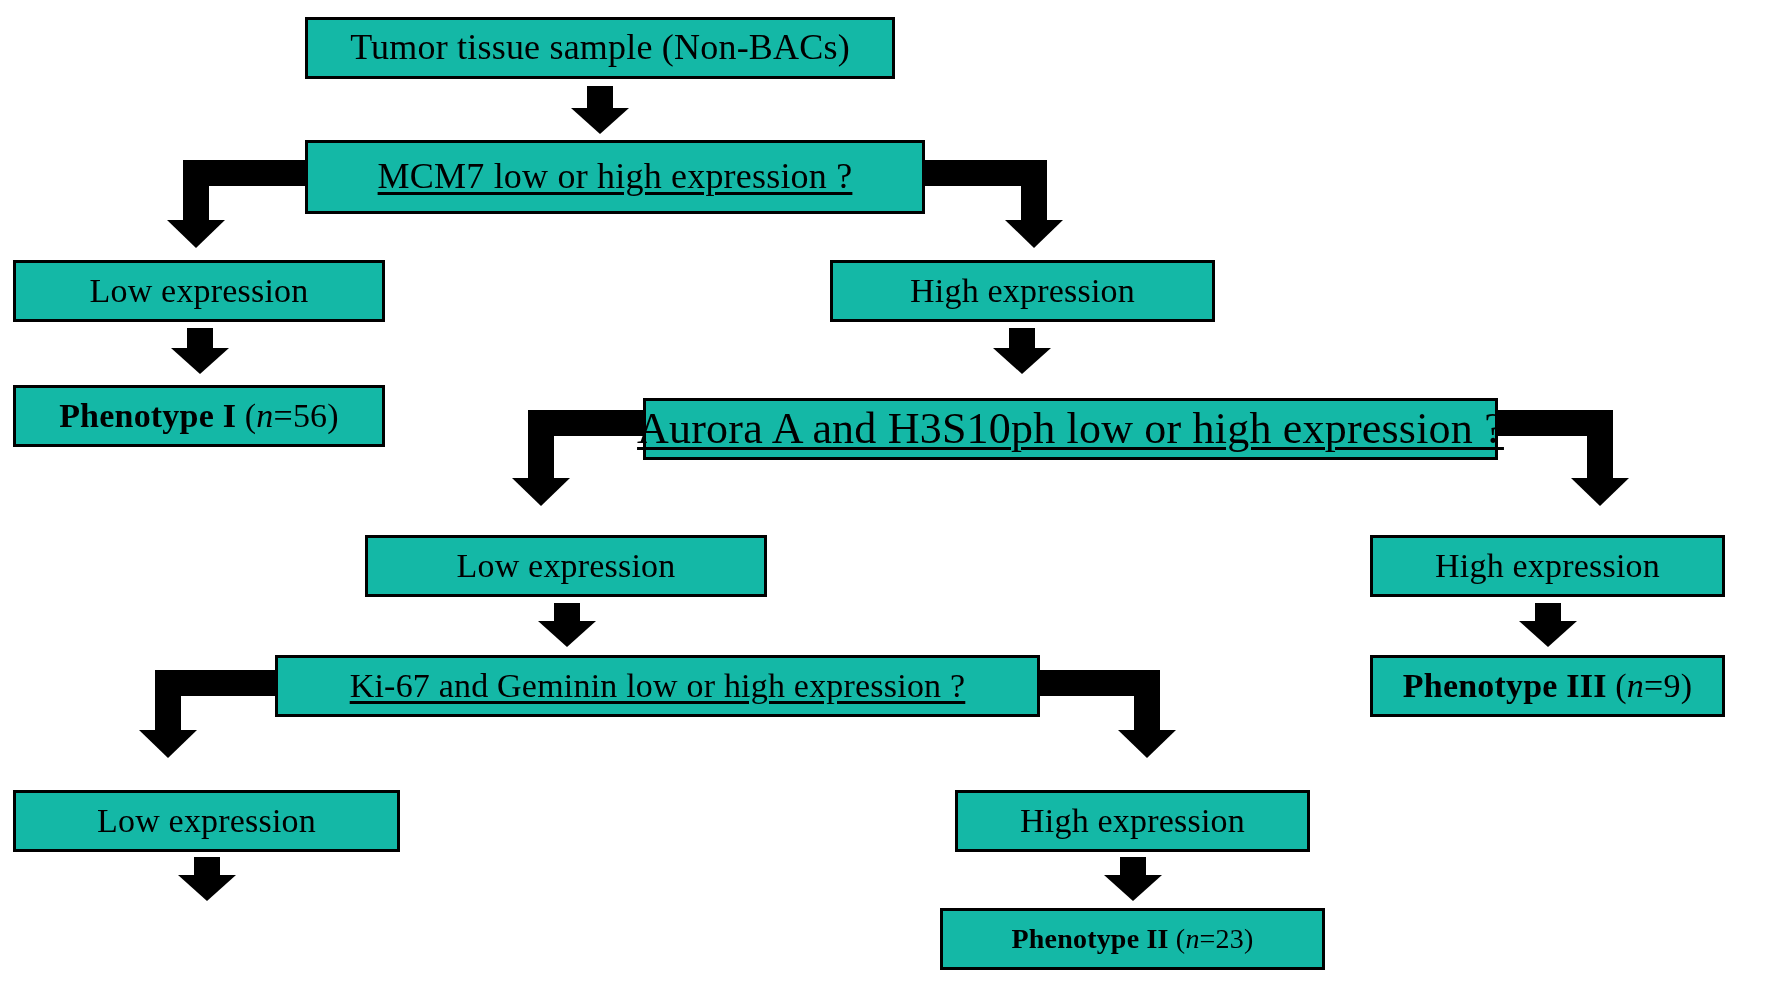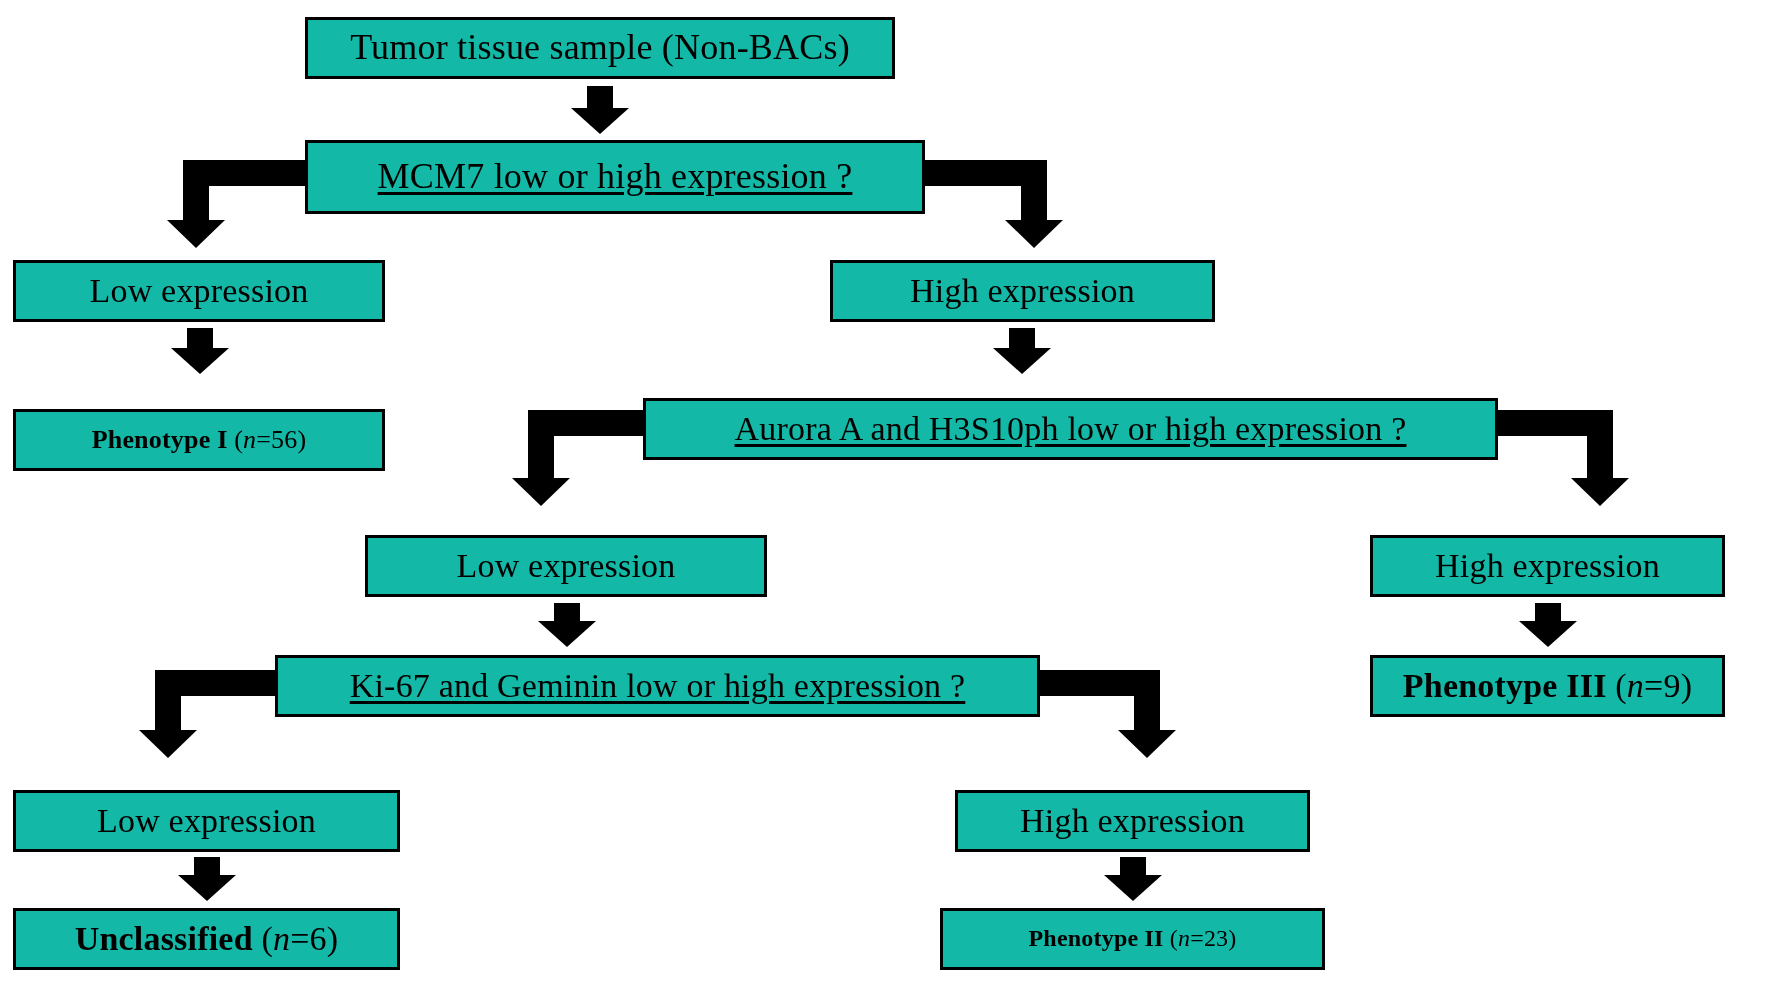--- a/index.html
+++ b/index.html
@@ -138,25 +138,25 @@
   <div class="arrow-down" style="left:170px; top:328px; width:60px; height:48px;">
     <div class="shaft" style="width:26px; height:22px;"></div>
     <div class="head" style="top:20px; border-left-width:29px; border-right-width:29px; border-top-width:26px;"></div>
   </div>
 
   <div class="arrow-down" style="left:992px; top:328px; width:60px; height:48px;">
     <div class="shaft" style="width:26px; height:22px;"></div>
     <div class="head" style="top:20px; border-left-width:29px; border-right-width:29px; border-top-width:26px;"></div>
   </div>
 
-  <div class="node bold" style="left:13px; top:385px; width:372px; height:62px; font-size:26px;margin-top:24px;">
+  <div class="node bold" style="left:13px; top:385px; width:372px; height:62px; font-size:34px;">
     <span class="txt"><span>Phenotype I</span><span style="font-weight:normal;"> (</span><span class="ital" style="font-weight:normal;">n</span><span style="font-weight:normal;">=56)</span></span>
   </div>
 
-  <div class="node q" style="left:643px; top:398px; width:855px; height:62px; font-size:34px;">
+  <div class="node q" style="left:643px; top:398px; width:855px; height:62px; font-size:44px;">
     <span class="txt">Aurora A and H3S10ph low or high expression ?</span>
   </div>
 
   <div class="elbow" style="left:528px; top:410px; width:115px; height:100px;">
     <div class="hbar" style="left:0; width:115px; height:26px;"></div>
     <div class="vbar" style="left:0; top:0; width:26px; height:70px;"></div>
     <div class="head" style="left:-16px; top:68px; border-left-width:29px; border-right-width:29px; border-top-width:28px;"></div>
   </div>
 
   <div class="elbow" style="left:1498px; top:410px; width:115px; height:100px;">
@@ -214,21 +214,18 @@
   <div class="arrow-down" style="left:177px; top:857px; width:60px; height:46px;">
     <div class="shaft" style="width:26px; height:20px;"></div>
     <div class="head" style="top:18px; border-left-width:29px; border-right-width:29px; border-top-width:26px;"></div>
   </div>
 
   <div class="arrow-down" style="left:1103px; top:857px; width:60px; height:46px;">
     <div class="shaft" style="width:26px; height:20px;"></div>
     <div class="head" style="top:18px; border-left-width:29px; border-right-width:29px; border-top-width:26px;"></div>
   </div>
 
-  <div class="node bold" style="left:13px; top:908px; width:387px; height:62px; font-size:34px;">
-    <span class="txt"><span>Unclassified</span><span style="font-weight:normal;"> (</span><span class="ital" style="font-weight:normal;">n</span><span style="font-weight:normal;">=6)</span></span>
-  </div>
-
-  <div class="node bold" style="left:940px; top:908px; width:385px; height:62px; font-size:24px;">
+
+  <div class="node bold" style="left:940px; top:908px; width:385px; height:62px; font-size:28px;">
     <span class="txt"><span>Phenotype II</span><span style="font-weight:normal;"> (</span><span class="ital" style="font-weight:normal;">n</span><span style="font-weight:normal;">=23)</span></span>
   </div>
 
 </div>
 
 </body></html>

